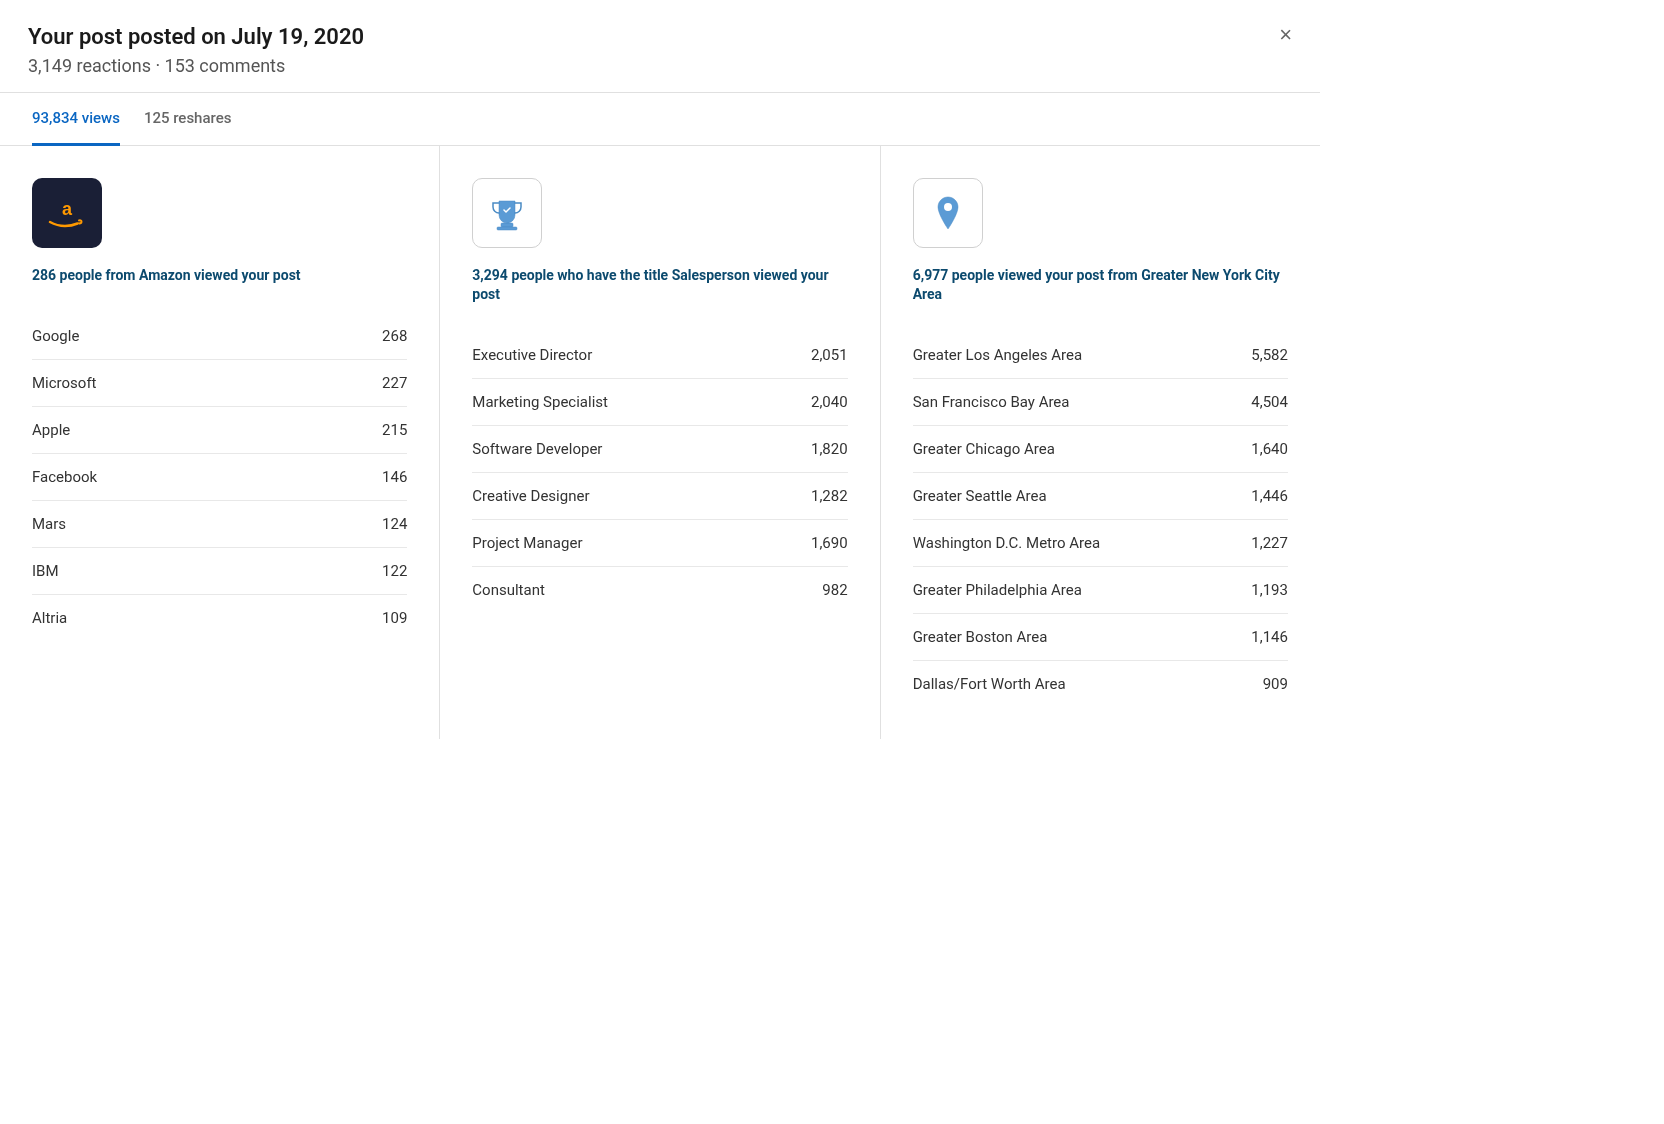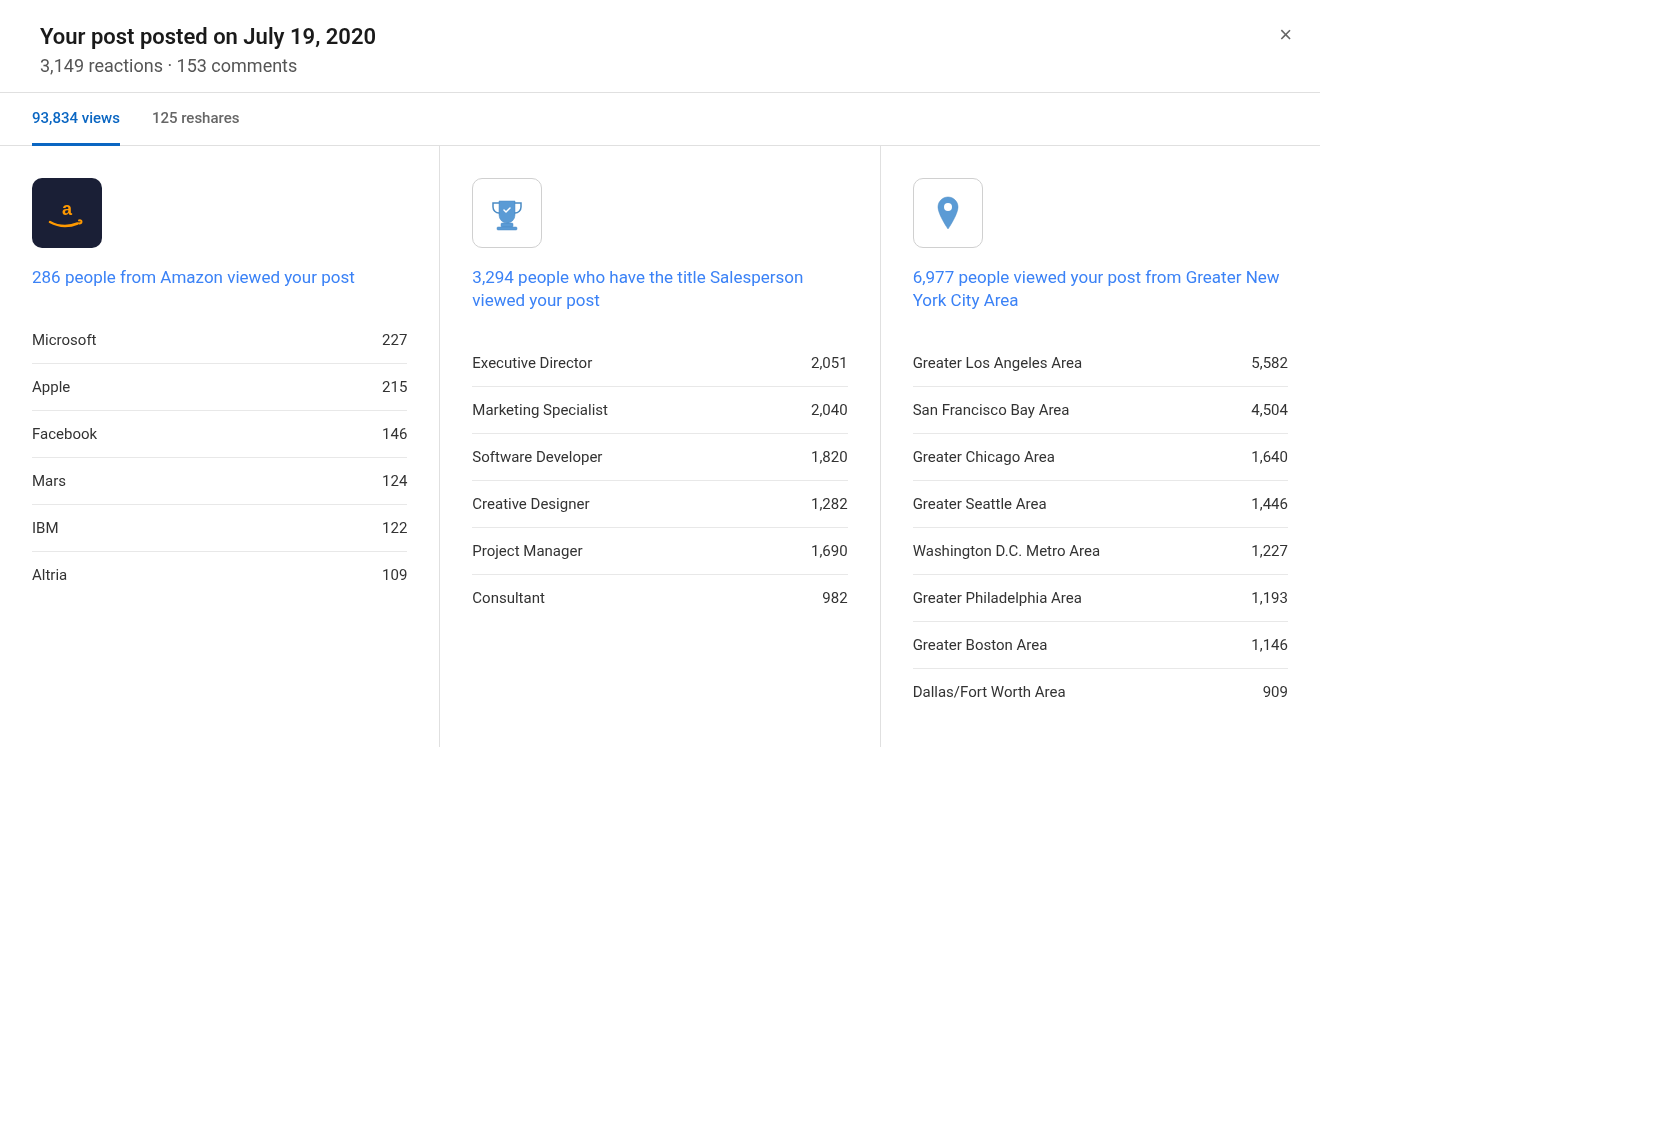--- a/index.html
+++ b/index.html
@@ -11,21 +11,21 @@
       min-height: 1124px;
     }
     .modal {
       background: #fff;
       width: 1320px;
       min-height: 1124px;
       padding: 0;
       position: relative;
     }
     .modal-header {
-      padding: 24px 32px 16px 40px;
+      padding: 24px 32px 16px 28px;
       border-bottom: 1px solid #e0e0e0;
       position: relative;
     }
     .modal-title {
       font-size: 22px;
       font-weight: 600;
       color: #1a1a1a;
       margin-bottom: 6px;
     }
     .modal-subtitle {
@@ -40,21 +40,21 @@
       color: #666;
       cursor: pointer;
       background: none;
       border: none;
       line-height: 1;
     }
     .tabs {
       display: flex;
       padding: 0 32px;
       border-bottom: 1px solid #e0e0e0;
-      gap: 32px;
+      gap: 24px;
     }
     .tab {
       padding: 16px 0;
       font-size: 15px;
       color: #666;
       cursor: pointer;
       border-bottom: 3px solid transparent;
       margin-bottom: -1px;
       font-weight: 500;
     }
@@ -93,23 +93,23 @@
       display: flex;
       align-items: center;
       justify-content: center;
       margin-bottom: 18px;
     }
     .amazon-icon svg {
       width: 50px;
       height: 50px;
     }
     .column-headline {
-      font-size: 17px;
-      font-weight: 400;
-      color: #3b82f6;
+      font-size: 14px;
+      font-weight: 700;
+      color: #0c4a6e;
       margin-bottom: 28px;
       line-height: 1.35;
     }
     .list-item {
       display: flex;
       justify-content: space-between;
       align-items: center;
       padding: 14px 0;
       border-bottom: 1px solid #e8e8e8;
       font-size: 15px;
@@ -149,20 +149,24 @@
       <div class="amazon-icon">
         <svg viewBox="0 0 50 50" fill="none" xmlns="http://www.w3.org/2000/svg">
           <path d="M8 34c4.5 2.5 9.5 4 15 4 4 0 8.5-.8 12.5-2.5" stroke="#FF9900" stroke-width="2.5" stroke-linecap="round"></path>
           <path d="M37 32.5c1-.4 2.5-.2 2.5 1.2s-1.2 2-2.5 1.5" stroke="#FF9900" stroke-width="2" stroke-linecap="round"></path>
           <text x="25" y="27" font-size="18" font-weight="bold" fill="#FF9900" text-anchor="middle" font-family="Arial, sans-serif">a</text>
         </svg>
       </div>
       <div class="column-headline">286 people from Amazon viewed your post</div>
       <div>
 
+      <div class="list-item">
+            <span class="list-item-name">Google</span>
+            <span class="list-item-value">268</span>
+          </div>
           <div class="list-item">
             <span class="list-item-name">Microsoft</span>
             <span class="list-item-value">227</span>
           </div>
           <div class="list-item">
             <span class="list-item-name">Apple</span>
             <span class="list-item-value">215</span>
           </div>
           <div class="list-item">
             <span class="list-item-name">Facebook</span>

